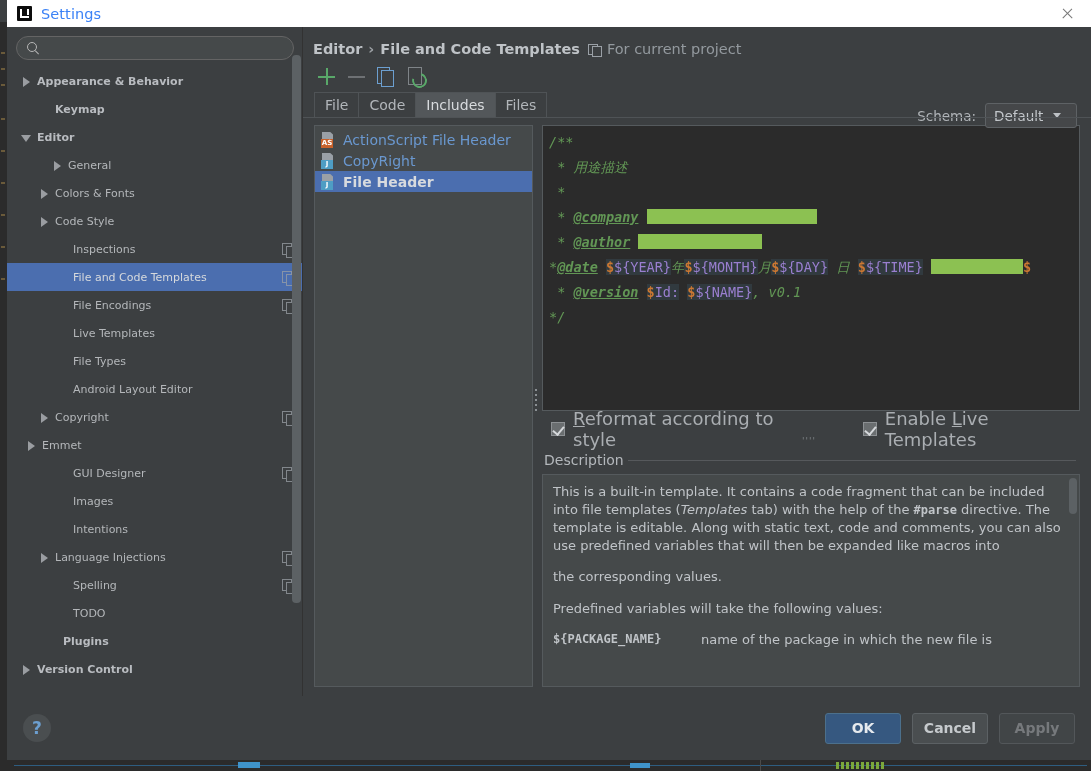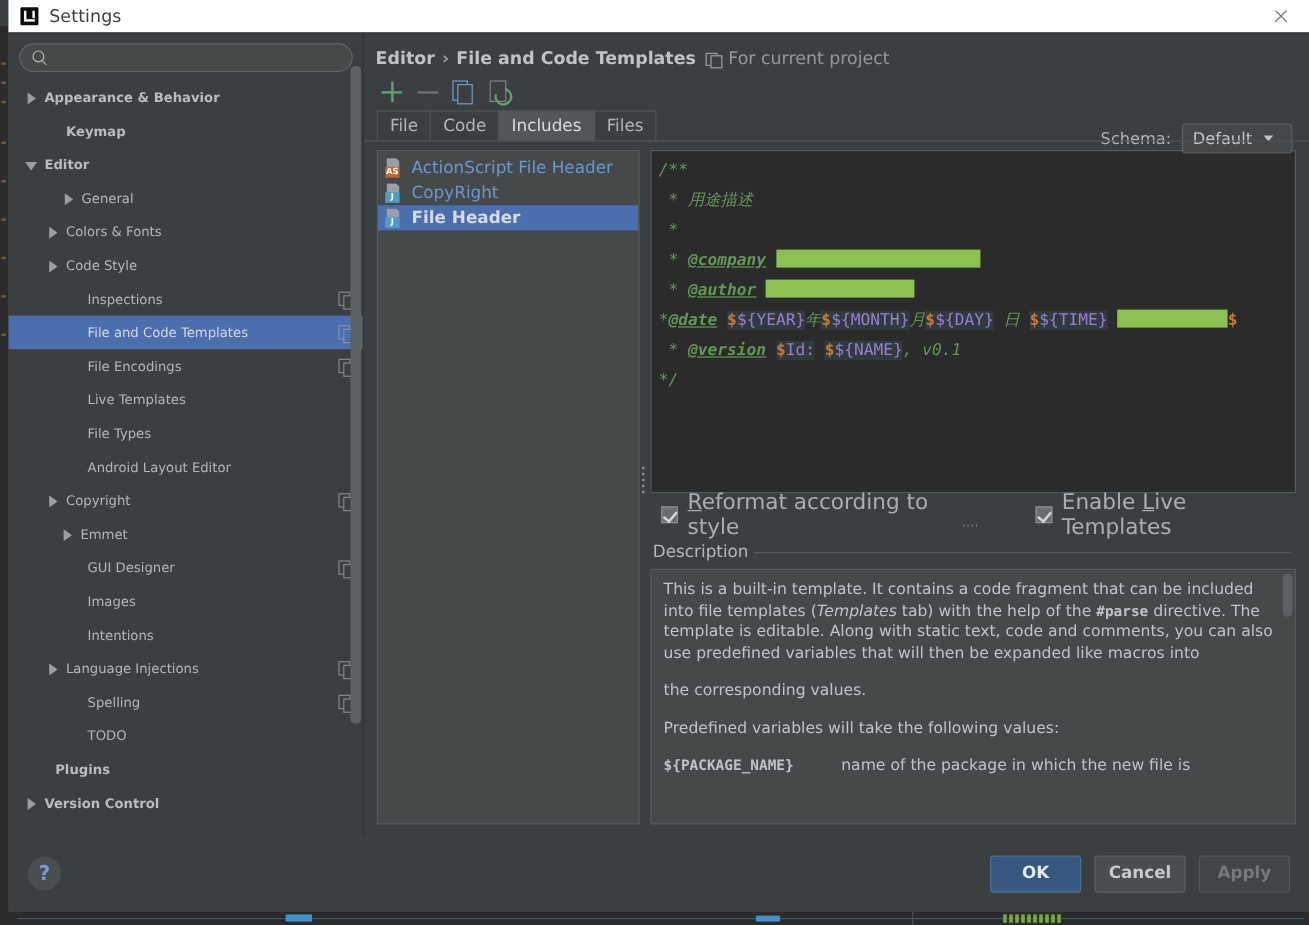--- a/index.html
+++ b/index.html
@@ -50,21 +50,21 @@
     content: ""; position: absolute; left: 3px; top: 3px; width: 2px; height: 7px;
     background: #fff;
   }
   .ij-logo::after {
     content: ""; position: absolute; left: 3px; top: 10px; width: 9px; height: 2px;
     background: #fff;
   }
   .ij-logo span {
     position: absolute; right: 3px; top: 3px; width: 2px; height: 6px; background: #fff;
   }
-  .title-text { font-size: 14.5px; color: #404040; letter-spacing: .1px; }
+  .title-text { font-size: 14.5px; color: #3b82f6; letter-spacing: .1px; }
   .close-btn {
     margin-left: auto; width: 40px; height: 27px; position: relative; cursor: default;
   }
   .close-btn::before, .close-btn::after {
     content: ""; position: absolute; left: 14px; top: 13px; width: 13px; height: 1.4px;
     background: #777;
   }
   .close-btn::before { transform: rotate(45deg); }
   .close-btn::after { transform: rotate(-45deg); }
 
@@ -406,21 +406,21 @@
           </div>
           <div class="tree-row" style="padding-left: 50px;">
             <span class="arrow"></span>
             <span>Android Layout Editor</span>
           </div>
           <div class="tree-row" style="padding-left: 32px;">
             <span class="arrow right"></span>
             <span>Copyright</span>
             <span class="copy-ico"></span>
           </div>
-          <div class="tree-row" style="padding-left: 44px;">
+          <div class="tree-row" style="padding-left: 19px;">
             <span class="arrow right"></span>
             <span>Emmet</span>
           </div>
           <div class="tree-row" style="padding-left: 50px;">
             <span class="arrow"></span>
             <span>GUI Designer</span>
             <span class="copy-ico"></span>
           </div>
           <div class="tree-row" style="padding-left: 50px;">
             <span class="arrow"></span>
@@ -437,21 +437,21 @@
           </div>
           <div class="tree-row" style="padding-left: 50px;">
             <span class="arrow"></span>
             <span>Spelling</span>
             <span class="copy-ico"></span>
           </div>
           <div class="tree-row" style="padding-left: 50px;">
             <span class="arrow"></span>
             <span>TODO</span>
           </div>
-          <div class="tree-row bold" style="padding-left: 23px;">
+          <div class="tree-row bold" style="padding-left: 40px;">
             <span class="arrow"></span>
             <span>Plugins</span>
           </div>
           <div class="tree-row bold" style="padding-left: 14px;">
             <span class="arrow right"></span>
             <span>Version Control</span>
           </div>
         </div>
       <div class="sb-track">
         <div class="sb-thumb" style="top:28px;height:548px;"></div>

